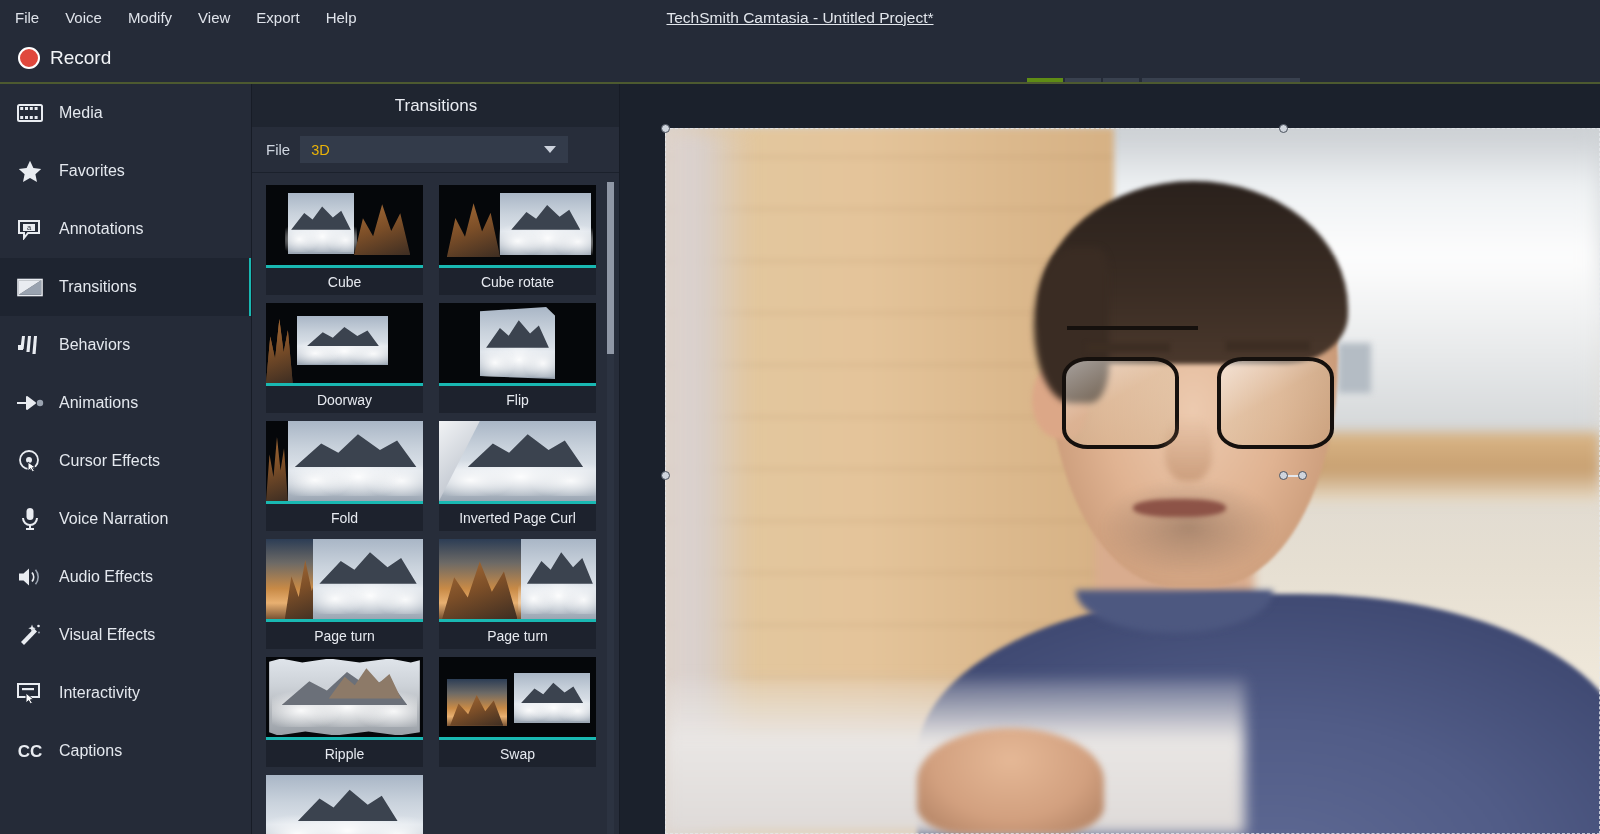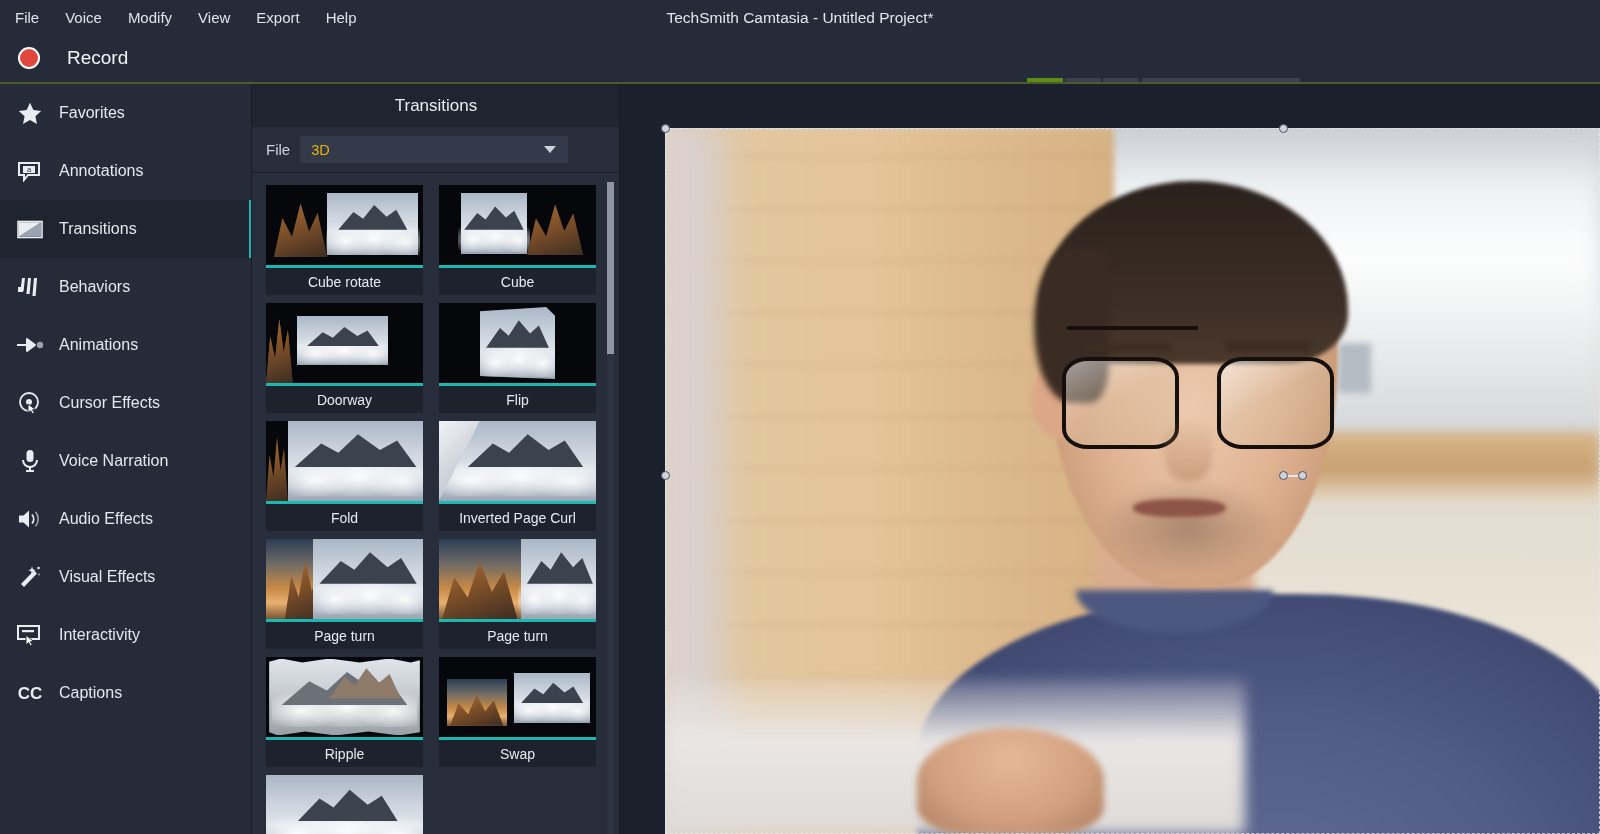--- a/index.html
+++ b/index.html
@@ -18,31 +18,31 @@
     background: #252b38;
   }
   .menu-items { position: absolute; left: 0; top: 0; height: 35px; display: flex; align-items: center; }
   .menu-item {
     color: #dfe3ea; font-size: 15px; padding: 4px 11px; margin-left: 4px;
     cursor: default; white-space: nowrap;
   }
   .win-title {
     position: absolute; left: 0; top: 0; width: 1600px; height: 35px;
     display: flex; align-items: center; justify-content: center;
-    color: #e2e6ec; font-size: 15.5px; pointer-events: none;
+    color: #e2e6ec; font-size: 15.5px; pointer-events: none; text-decoration: underline;
   }
 
   
   .toolbar {
     position: absolute; left: 0; top: 35px; width: 1600px; height: 47px;
     background: #252b38;
   }
   .record-btn {
     position: absolute; left: 8px; top: 6px; height: 34px;
-    display: flex; align-items: center; gap: 27px; padding: 0 10px; cursor: pointer;
+    display: flex; align-items: center; gap: 10px; padding: 0 10px; cursor: pointer;
   }
   .record-dot {
     width: 22px; height: 22px; border-radius: 50%;
     background: #e0483d; border: 2.5px solid #ffffff;
   }
   .record-label { color: #f2f4f7; font-size: 19px; }
 
   .tool-group { position: absolute; left: 1027px; top: 43px; display: flex; height: 33px; }
   .tool-btn {
     width: 36px; height: 33px; display: flex; align-items: center; justify-content: center;
@@ -370,20 +370,36 @@
 
     <div class="zoom-select">
       <span class="zoom-value">100%</span>
       <span class="zoom-caret"></span>
     </div>
   </div>
   <div class="olive-line"></div>
 
   <div class="sidebar">
 
+    <div class="side-item">
+      <span class="side-icon">
+        <svg width="26" height="20" viewBox="0 0 26 20">
+          <rect x="1" y="2" width="24" height="16" rx="1.5" fill="none" stroke="#e9ecf1" stroke-width="2"></rect>
+          <rect x="3.2" y="4" width="3" height="3" fill="#e9ecf1"></rect>
+            <rect x="8" y="4" width="3" height="3" fill="#e9ecf1"></rect>
+          <rect x="12.8" y="4" width="3" height="3" fill="#e9ecf1"></rect>
+            <rect x="17.6" y="4" width="3" height="3" fill="#e9ecf1"></rect>
+          <rect x="3.2" y="13" width="3" height="3" fill="#e9ecf1"></rect>
+            <rect x="8" y="13" width="3" height="3" fill="#e9ecf1"></rect>
+          <rect x="12.8" y="13" width="3" height="3" fill="#e9ecf1"></rect>
+            <rect x="17.6" y="13" width="3" height="3" fill="#e9ecf1"></rect>
+        </svg>
+      </span>
+      <span class="side-label">Media</span>
+    </div>
 
 
     <div class="side-item">
       <span class="side-icon">
         <svg width="24" height="23" viewBox="0 0 24 23">
           <path d="M12 0.8 L15.4 8.1 L23.2 9 L17.4 14.3 L19 22 L12 18.1 L5 22 L6.6 14.3 L0.8 9 L8.6 8.1 Z" fill="#e9ecf1"></path>
         </svg>
       </span>
       <span class="side-label">Favorites</span>
     </div>
@@ -514,38 +530,38 @@
         <span class="filter-caret"></span>
       </div>
     </div>
     <div class="panel-sep"></div>
 
     <div class="grid-wrap">
       <div class="grid">
 
         <div class="tile">
           <div class="tile-thumb">
+            <div class="mt sky-cold" style="left:14%;top:10%;width:42%;height:76%;"></div>
+            <div class="cloud" style="left:12%;width:46%;height:40%;bottom:16%;"></div>
+            <div class="peak" style="left:16%;top:22%;width:38%;height:34%;"></div>
+            <div class="mt peak-warm" style="left:56%;top:8%;width:36%;height:80%;"></div>
+          </div>
+          <div class="tile-underline"></div>
+          <div class="tile-cap">Cube</div>
+        </div>
+
+        <div class="tile">
+          <div class="tile-thumb">
             <div class="mt peak-warm" style="left:5%;top:6%;width:34%;height:84%;"></div>
             <div class="mt sky-cold" style="left:39%;top:10%;width:58%;height:78%;"></div>
             <div class="cloud" style="left:38%;width:60%;height:44%;bottom:12%;"></div>
             <div class="peak" style="left:46%;top:20%;width:44%;height:36%;"></div>
           </div>
           <div class="tile-underline"></div>
           <div class="tile-cap">Cube rotate</div>
-        </div>
-
-        <div class="tile">
-          <div class="tile-thumb">
-            <div class="mt sky-cold" style="left:14%;top:10%;width:42%;height:76%;"></div>
-            <div class="cloud" style="left:12%;width:46%;height:40%;bottom:16%;"></div>
-            <div class="peak" style="left:16%;top:22%;width:38%;height:34%;"></div>
-            <div class="mt peak-warm" style="left:56%;top:8%;width:36%;height:80%;"></div>
-          </div>
-          <div class="tile-underline"></div>
-          <div class="tile-cap">Cube</div>
         </div>
 
         <div class="tile">
           <div class="tile-thumb">
             <div class="mt peak-warm" style="left:0;top:0;width:17%;height:100%;"></div>
             <div class="mt peak-warm" style="right:0;top:0;width:17%;height:100%;"></div>
             <div class="mt sky-cold" style="left:20%;top:16%;width:58%;height:62%;"></div>
             <div class="cloud" style="left:20%;width:58%;height:34%;bottom:24%;"></div>
             <div class="peak" style="left:26%;top:26%;width:46%;height:28%;"></div>
           </div>

